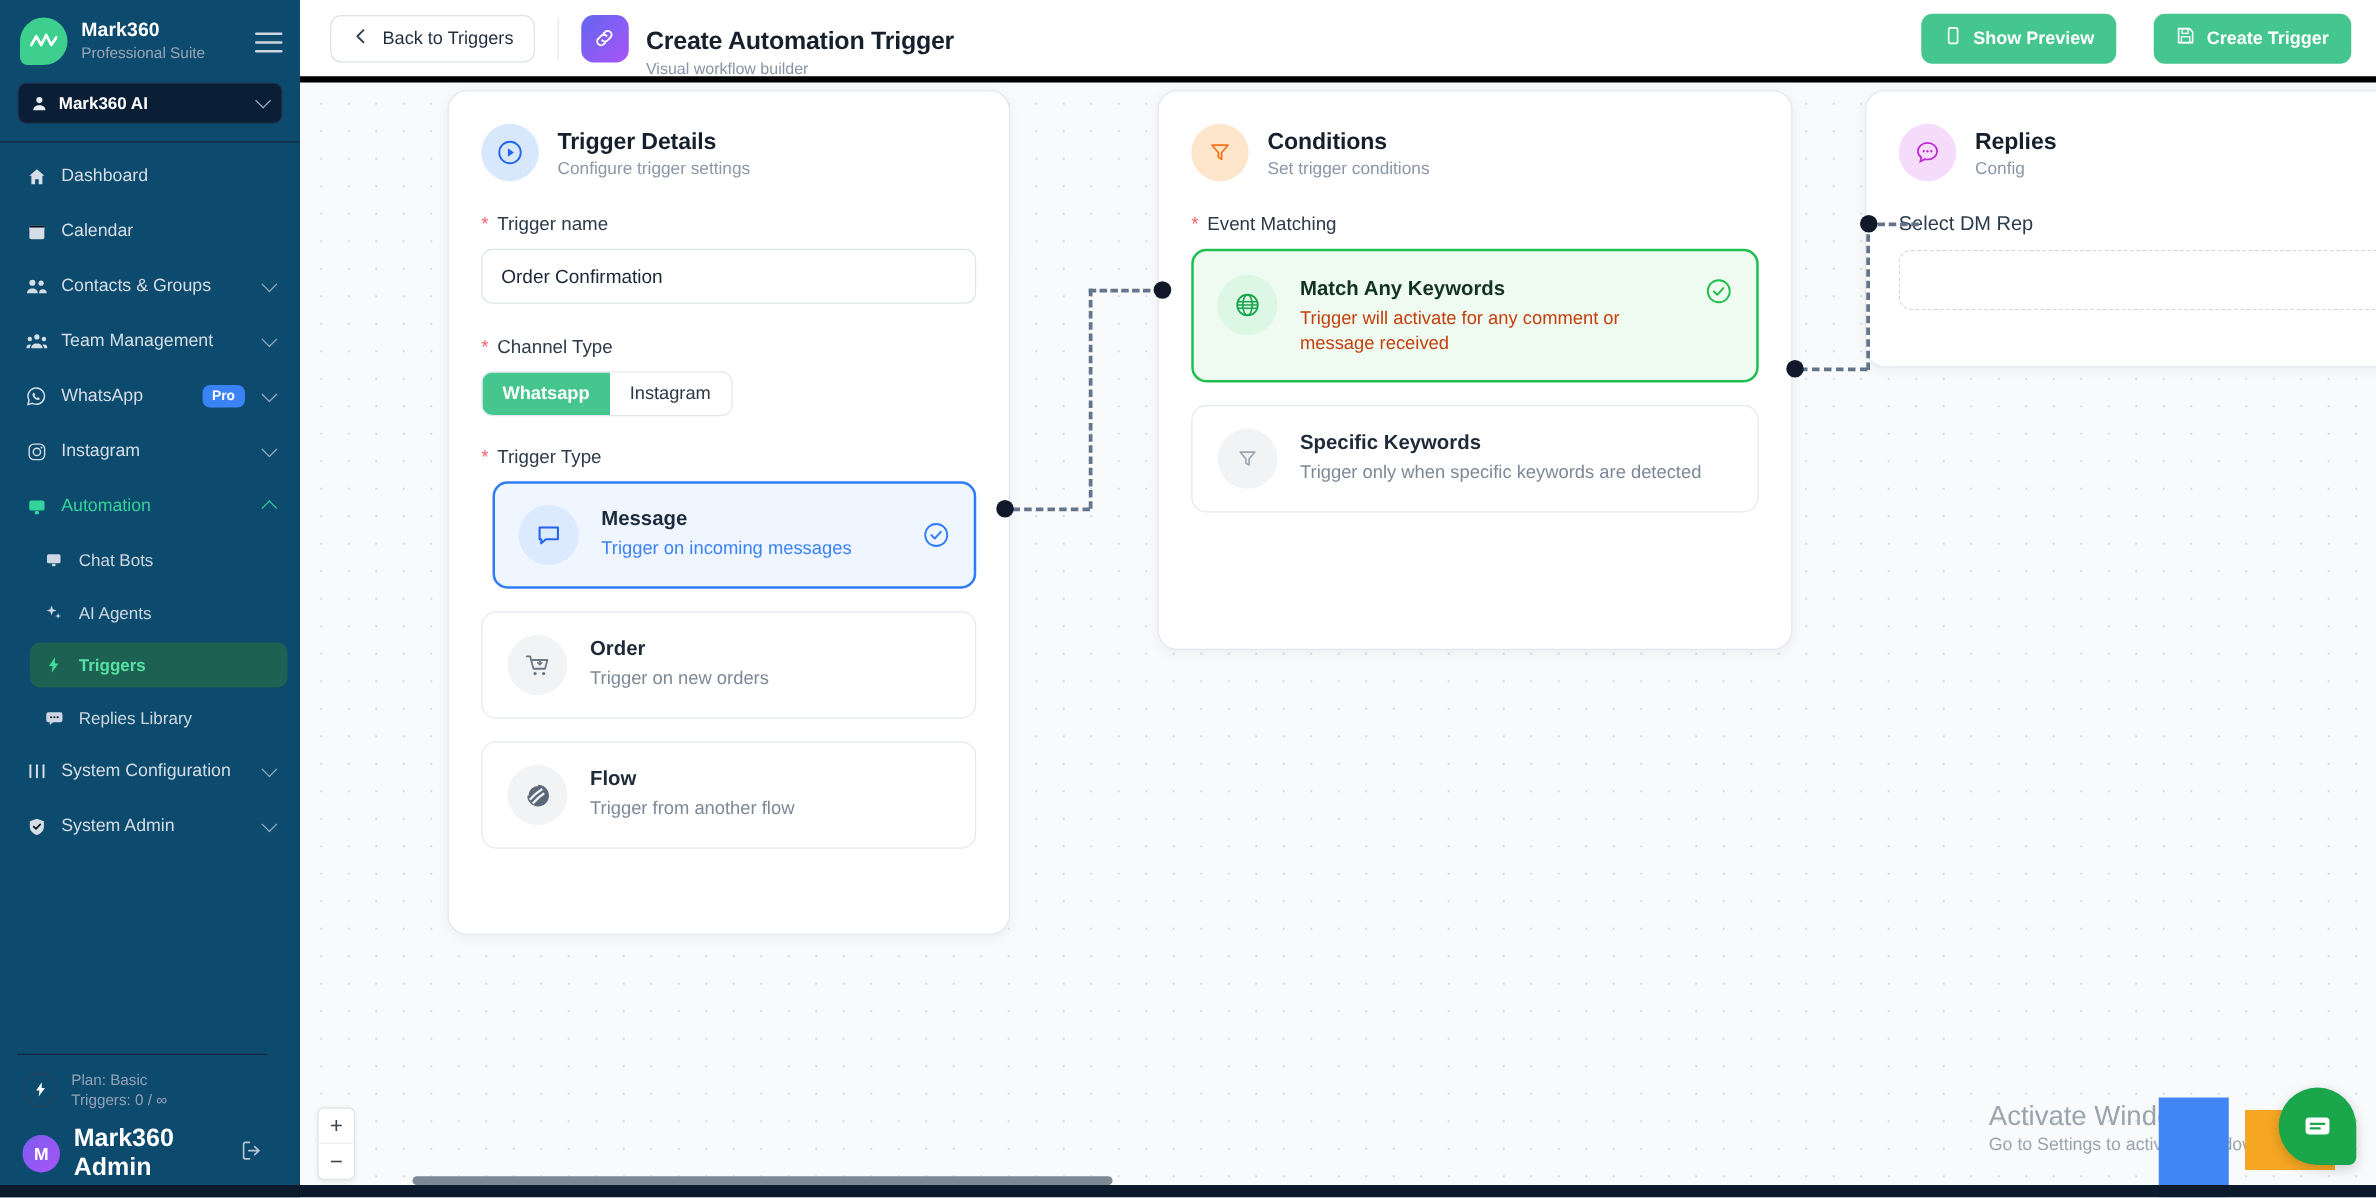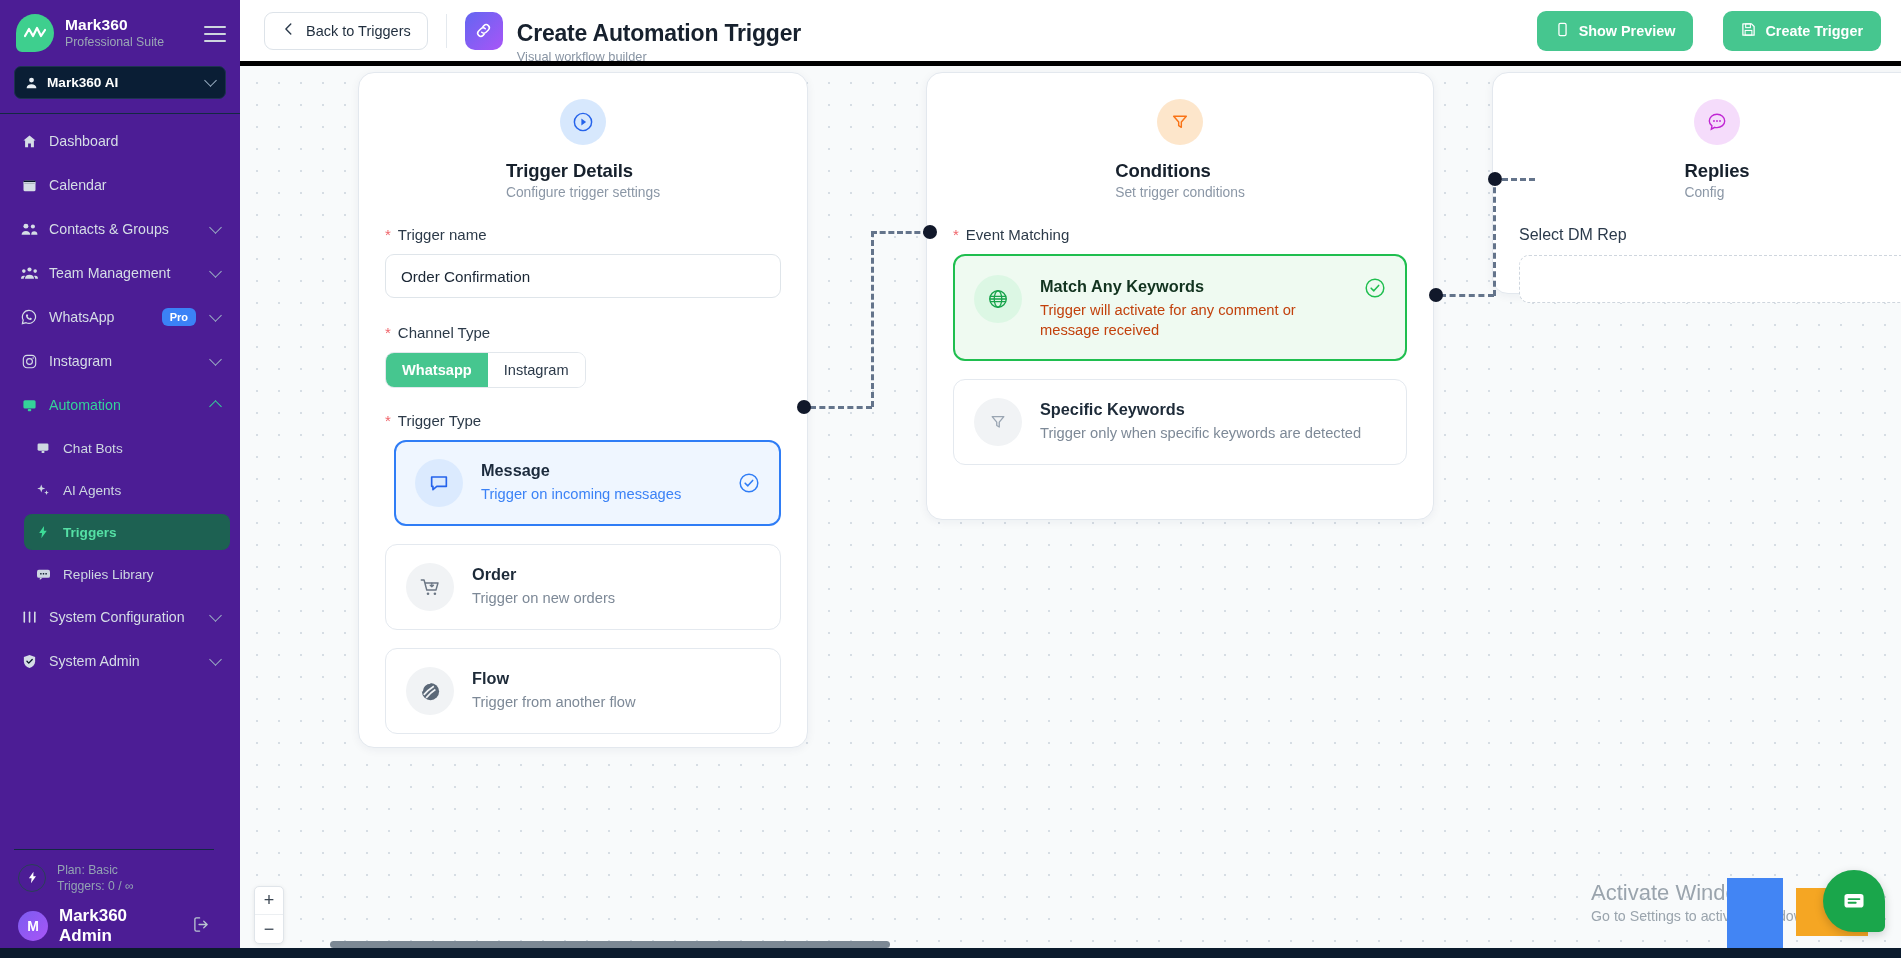--- a/index.html
+++ b/index.html
@@ -8,21 +8,21 @@
     width: 1901px; height: 958px;
     font-family: "Liberation Sans", sans-serif;
     overflow: hidden;
     background: #f7f9fb;
   }
   .app { display: flex; width: 1901px; height: 958px; position: relative; }
 
   
   .sidebar {
     width: 240px; height: 958px;
-    background: #4c1d95;
+    background: #0c4a6e;
     display: flex; flex-direction: column;
     flex: 0 0 240px;
     position: relative;
     z-index: 20;
   }
   .sb-brand {
     display: flex; align-items: center; gap: 11px;
     padding: 14px 14px 12px 16px;
   }
   .sb-logo {
@@ -86,21 +86,21 @@
   }
   .plan-text { line-height: 1.32; }
   .plan-text div { color: #93a3b3; font-size: 12.2px; }
   .user-row { display:flex; align-items:center; gap:11px; padding: 2px 4px; }
   .avatar {
     width: 30px; height: 30px; border-radius: 50%;
     background: linear-gradient(135deg,#7c5cf0,#a855f7);
     color:#fff; font-size:14px; font-weight:700;
     display:flex; align-items:center; justify-content:center; flex:0 0 30px;
   }
-  .user-name { flex:1; color:#fff; font-size:17px; font-weight:700; }
+  .user-name { flex:1; color:#fff; font-size:20px; font-weight:700; }
 
   
   .main { flex: 1; display: flex; flex-direction: column; min-width: 0; position: relative; }
   .topbar {
     height: 66px; background: #ffffff; border-bottom: 5px solid #000000;
     display: flex; align-items: center; padding: 0 20px 0 24px; gap: 18px;
     flex: 0 0 66px; position: relative; z-index: 10;
   }
   .back-btn {
     display:flex; align-items:center; gap: 9px;
@@ -109,21 +109,21 @@
     font-size: 14.5px; color: #1f2d3d;
   }
   .vsep { width:1px; height:34px; background:#e4e9ee; }
   .title-group { display:flex; align-items:center; gap: 14px; }
   .title-icon {
     width: 38px; height: 38px; border-radius: 10px;
     background: linear-gradient(135deg,#6366f1,#a855f7);
     display:flex; align-items:center; justify-content:center; flex:0 0 38px;
   }
   .title-texts { line-height:1.2; }
-  .page-title { font-size: 23px; font-weight: 700; color:#17212e; letter-spacing: -.2px; margin-top: 23px;}
+  .page-title { font-size: 20px; font-weight: 700; color:#17212e; letter-spacing: -.2px; margin-top: 23px;}
   .page-sub { font-size: 12.8px; color:#8894a3; margin-top: 2px; }
   .topbar-spacer { flex:1; }
   .tb-btn {
     display:flex; align-items:center; gap: 9px;
     height: 40px; padding: 0 18px; border-radius: 9px;
     background: #46c68f; color:#fff; font-size: 14.4px; font-weight: 700;
     border: none; cursor:pointer;
   }
   .tb-btn + .tb-btn { margin-left: 12px; }
 
@@ -133,21 +133,21 @@
     background-color: #f8fafb;
     background-image: radial-gradient(circle, #d6dde4 1.1px, transparent 1.1px);
     background-size: 22px 22px;
     background-position: 6px 6px;
   }
   .node {
     position: absolute; background: #fff;
     border: 1px solid #e3e8ee; border-radius: 16px;
     box-shadow: 0 2px 10px rgba(22,40,70,.055);
   }
-  .node-head { display:flex; align-items:center; gap:15px; padding: 26px 26px 0 26px; flex-direction: column; }
+  .node-head { display:flex; align-items:center; gap:15px; padding: 26px 26px 0 26px; }
   .node-head-icon {
     width: 46px; height: 46px; border-radius: 50%;
     display:flex; align-items:center; justify-content:center; flex:0 0 46px;
   }
   .node-title { font-size: 18.5px; font-weight: 700; color: #16202c; letter-spacing:-.1px; }
   .node-sub { font-size: 13.8px; color: #8b97a6; margin-top: 3px; }
 
   .field-label {
     font-size: 15px; color: #2c3a49; margin: 26px 26px 11px 26px;
     display: flex; align-items: baseline; gap: 7px;

